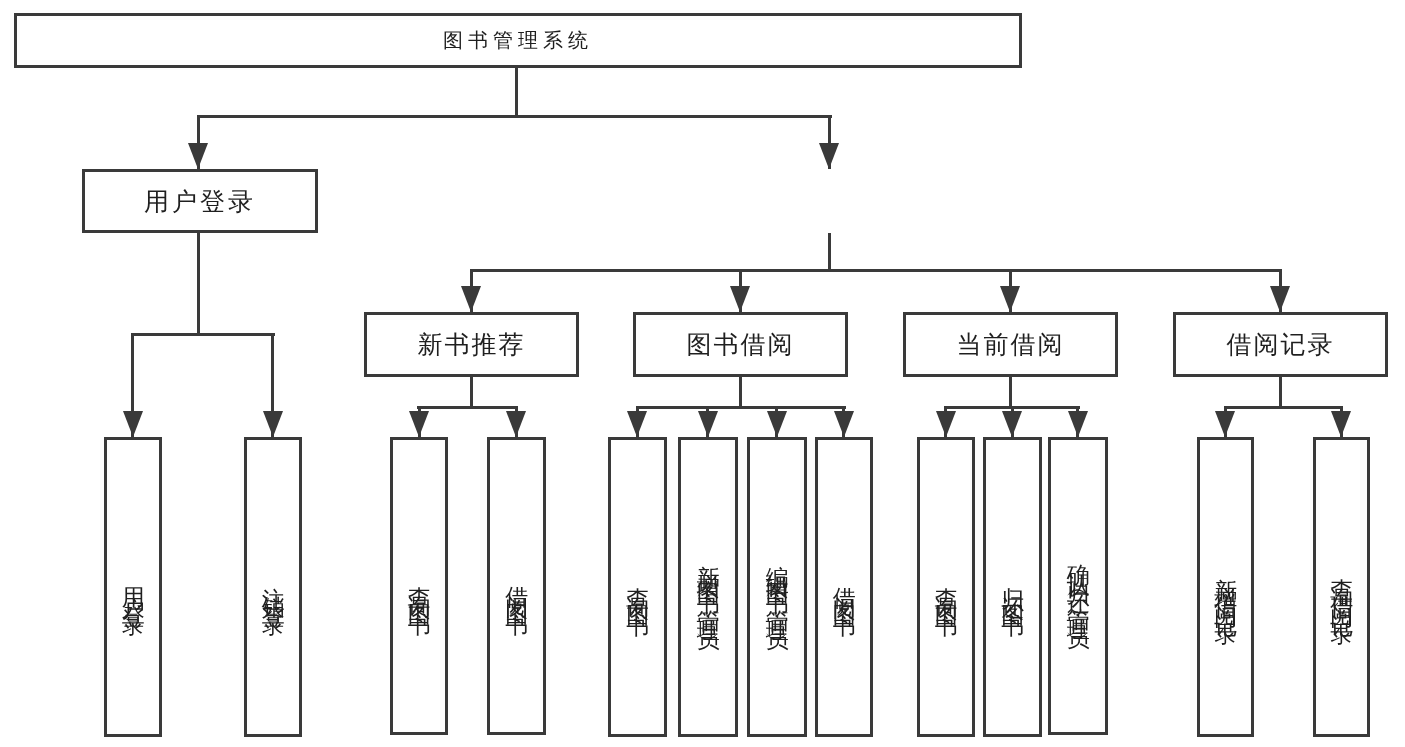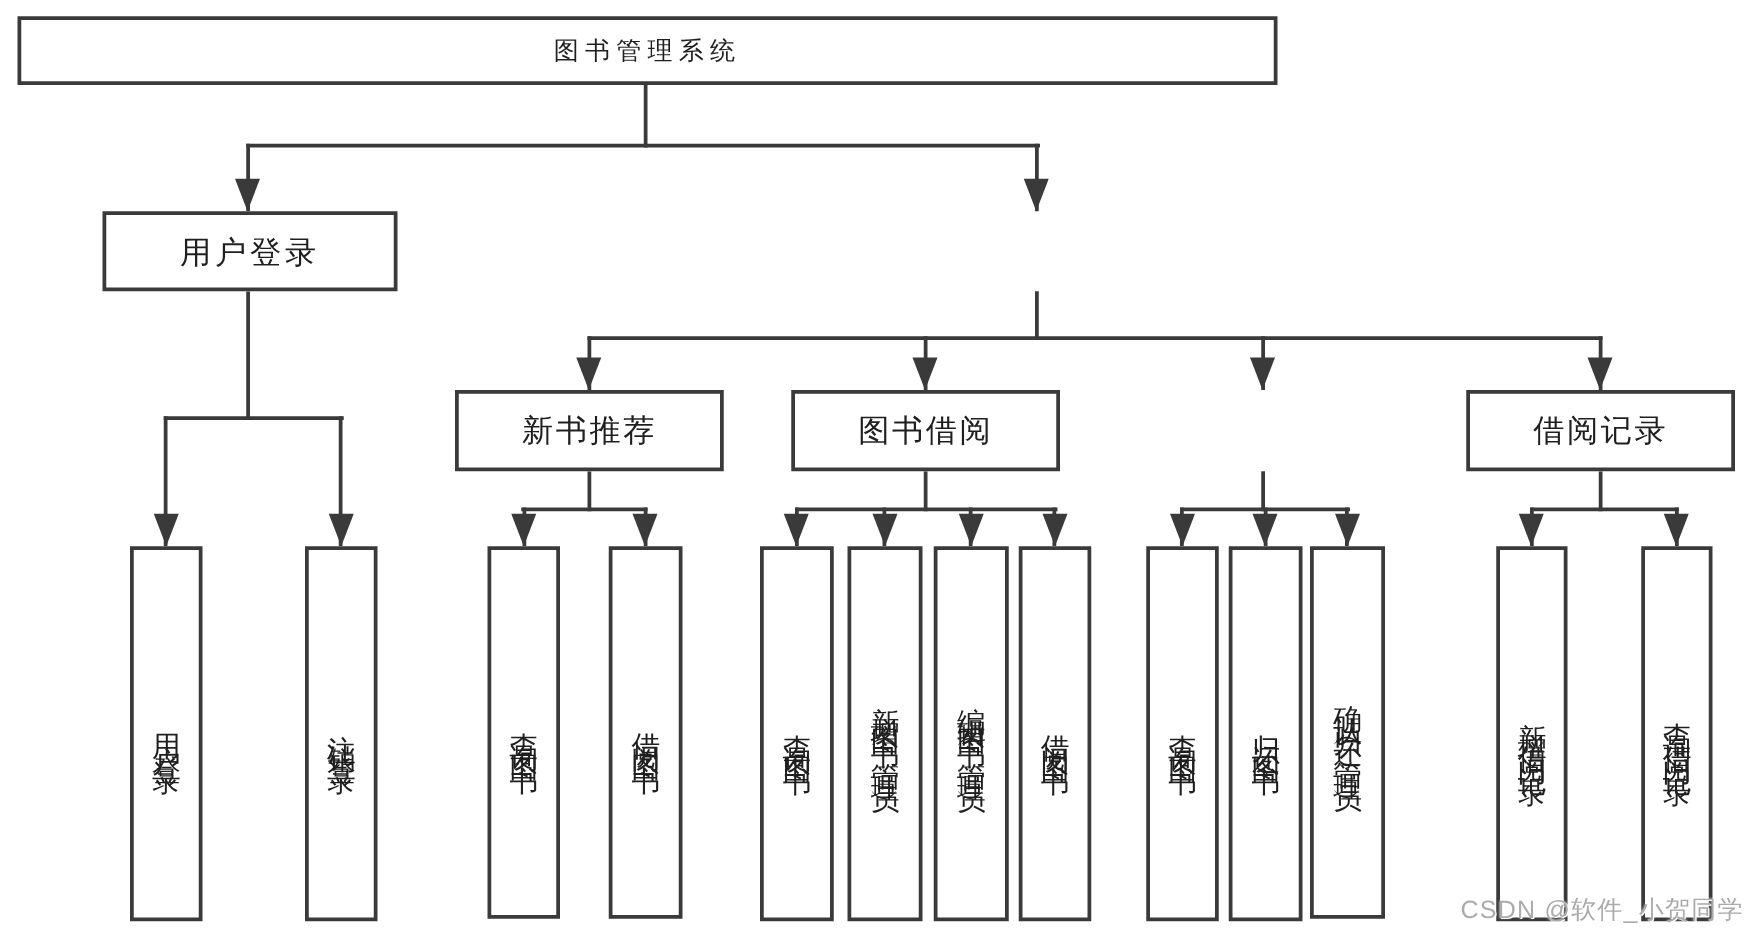--- a/index.html
+++ b/index.html
@@ -121,20 +121,21 @@
   <div class="arr" style="left:1068px;top:411px"></div>
   <div class="arr" style="left:1215px;top:411px"></div>
   <div class="arr" style="left:1331px;top:411px"></div>
 
   <div class="box root-box" style="left:14px;top:13px;width:1008px;height:55px">图书管理系统</div>
 
   <div class="box l2" style="left:82px;top:169px;width:236px;height:64px">用户登录</div>
 
   <div class="box l3" style="left:633px;top:312px;width:215px;height:65px">图书借阅</div>
   <div class="box l3" style="left:364px;top:312px;width:215px;height:65px">新书推荐</div>
+  <div class="box l3" style="left:903px;top:312px;width:215px;height:65px">当前借阅</div>
   <div class="box l3" style="left:1173px;top:312px;width:215px;height:65px">借阅记录</div>
 
   <div class="box leaf" style="left:104px;top:437px;width:58px;height:300px">
     <span class="vtext">用户登录</span>
   </div>
   <div class="box leaf" style="left:244px;top:437px;width:58px;height:300px">
     <span class="vtext">注销登录</span>
   </div>
 
   <div class="box leaf" style="left:390px;top:437px;width:58px;height:298px">
@@ -167,15 +168,14 @@
     <span class="vtext">确认归还（管理员）</span>
   </div>
 
   <div class="box leaf" style="left:1197px;top:437px;width:57px;height:300px">
     <span class="vtext">新增借阅记录</span>
   </div>
   <div class="box leaf" style="left:1313px;top:437px;width:57px;height:300px">
     <span class="vtext">查询借阅记录</span>
   </div>
 
-  <div class="watermark">CSDN @软件_小贺同学</div>
 
 </div>
 
 </body></html>

